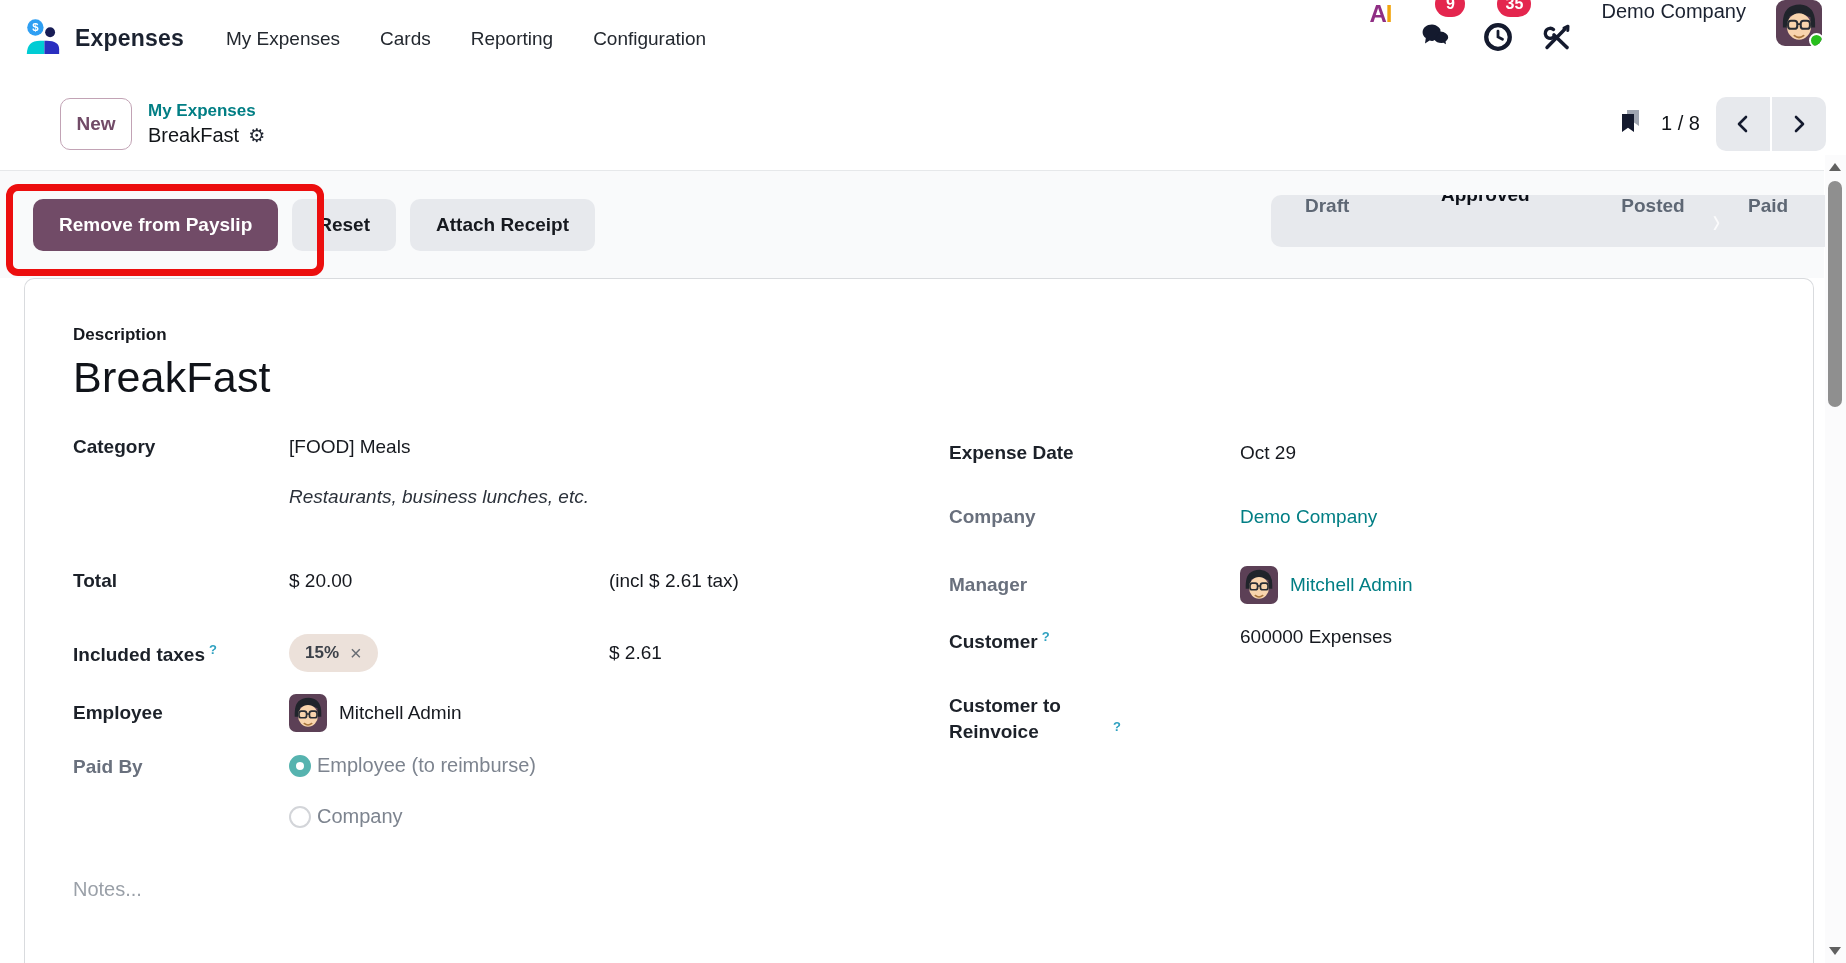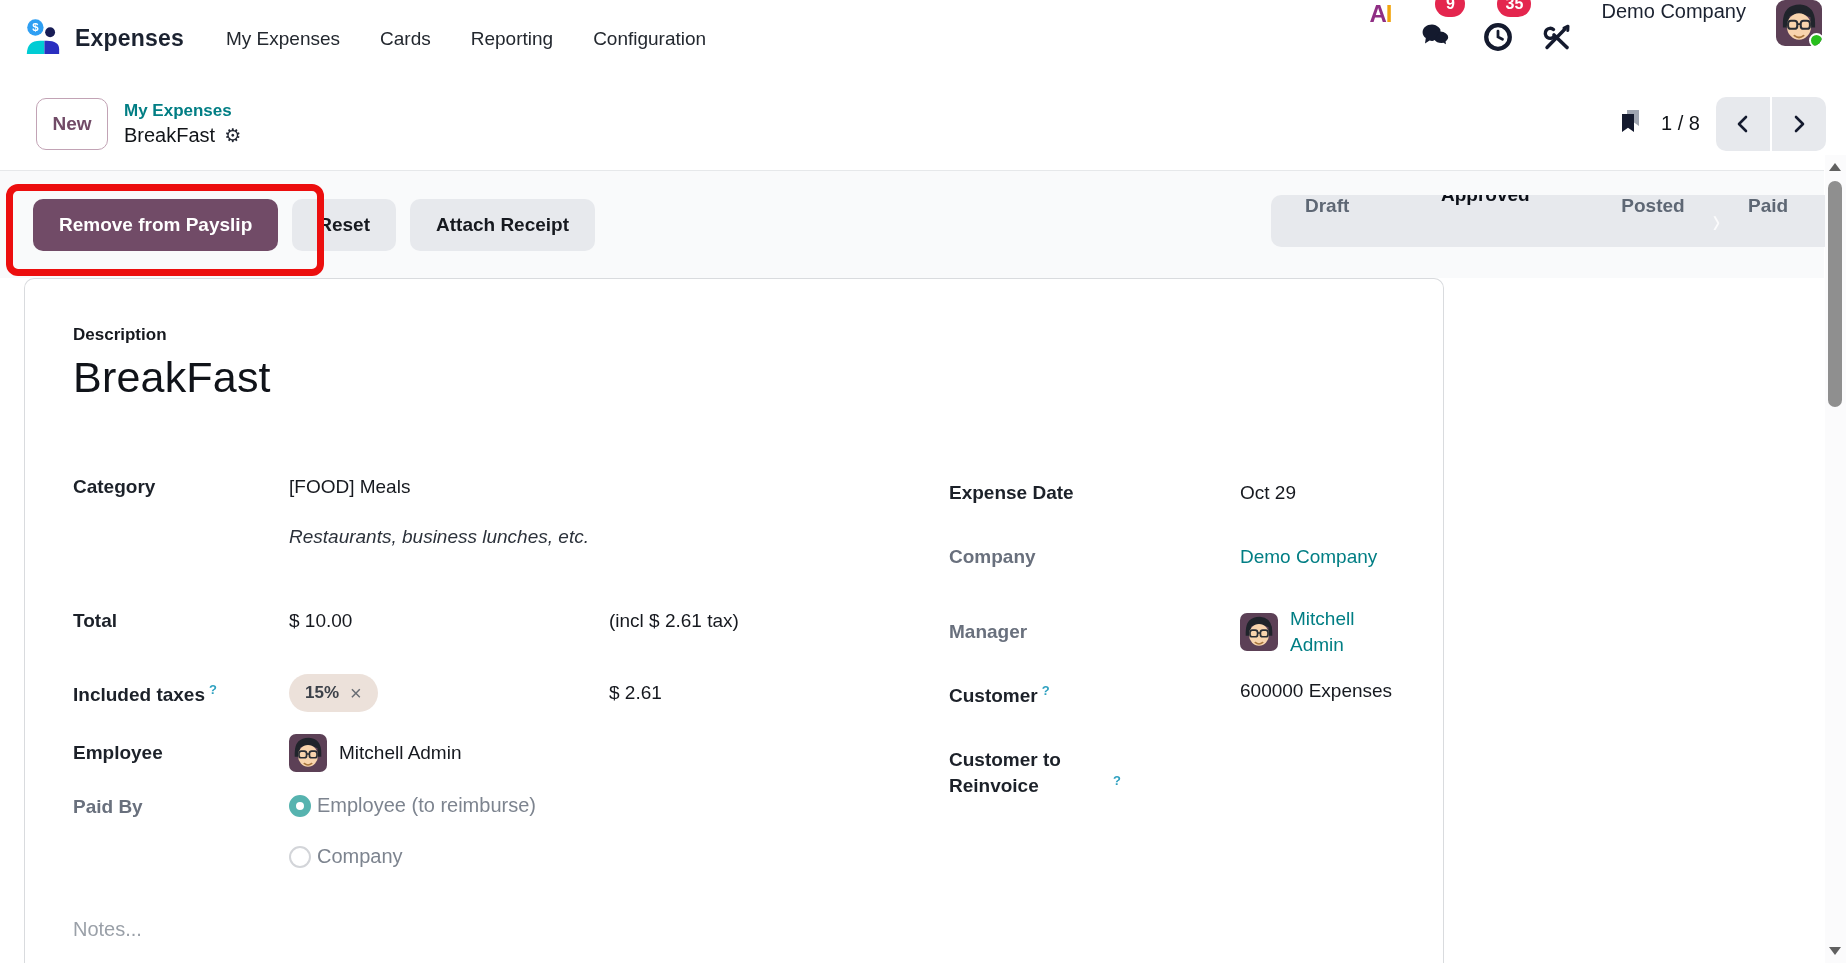--- a/index.html
+++ b/index.html
@@ -22,21 +22,21 @@
     background:#e4264e; color:#fff; border-radius:14px; font-size:16px; font-weight:700;
     display:flex; align-items:center; justify-content:center; }
   .company-name { font-size:20px; color:#1b2230; cursor:pointer; white-space:nowrap; }
   .avatar { width:46px; height:46px; border-radius:9px; overflow:hidden; position:relative; cursor:pointer; flex:none; }
   .avatar svg { display:block; }
   .status-dot { position:absolute; right:-2px; bottom:-2px; width:15px; height:15px; background:#28bf1d;
     border:2.5px solid #fff; border-radius:50%; }
 
   
   .crumb-row { position:absolute; left:0; top:77px; width:1846px; height:93px; background:#fff;
-    display:flex; align-items:center; }
+    display:flex; align-items:center;padding-left:24px; }
   .new-btn { margin-left:36px; width:72px; height:52px; background:#fff; border:1px solid #c2a3b5;
     border-radius:10px; color:#714b67; font-size:19px; font-weight:700; cursor:pointer;
     font-family:"Liberation Sans",sans-serif; }
   .crumb-stack { margin-left:16px; display:flex; flex-direction:column; justify-content:center; gap:3px; }
   .crumb-parent { color:#017e84; font-size:17px; font-weight:700; cursor:pointer; }
   .crumb-current { display:flex; align-items:center; gap:9px; }
   .crumb-title { font-size:20px; color:#111418; }
   .gear { font-family:"DejaVu Sans",sans-serif; font-size:19px; color:#1f2430; cursor:pointer; line-height:1; }
   .pager { position:absolute; right:20px; top:0; height:93px; display:flex; align-items:center; gap:16px; }
   .pager-count { font-size:20px; color:#111418; }
@@ -69,25 +69,25 @@
   .arrow-outer { position:absolute; inset:0; background:#118086;
     clip-path:polygon(0 0, calc(100% - 17px) 0, 100% 50%, calc(100% - 17px) 100%, 0 100%, 17px 50%); }
   .arrow-inner { position:absolute; inset:1.5px; background:#e8f3f3;
     clip-path:polygon(0 0, calc(100% - 16px) 0, 100% 50%, calc(100% - 16px) 100%, 0 100%, 16.5px 50%); }
   .arrow-label { position:relative; z-index:2; width:100%; text-align:center; font-size:19px;
     font-weight:700; color:#0c1018; }
   .step-sep { align-self:center; color:#fbfbfc; font-size:22px; font-weight:400; margin:0 -6px;
     transform:scaleY(1.6); pointer-events:none; }
 
   
-  .sheet { position:absolute; left:24px; top:278px; width:1420px; height:685px; background:#fff;
+  .sheet { position:absolute; left:24px; top:278px; width:1790px; height:685px; background:#fff;
     border:1px solid #d9dbde; border-bottom:none; border-radius:10px 10px 0 0; padding:46px 40px 0 48px; }
   .desc-label { font-size:17px; font-weight:700; color:#16191f; }
   .sheet h1 { font-size:43px; font-weight:400; color:#101319; margin-top:8px; letter-spacing:.2px; }
-  .form-grid { display:grid; grid-template-columns:876px 1fr; margin-top:72px; align-items:start; }
+  .form-grid { display:grid; grid-template-columns:876px 1fr; margin-top:32px; align-items:start; }
 
   .frow { display:flex; align-items:flex-start; }
   .flabel { flex:none; font-size:19px; font-weight:700; color:#1c2129; line-height:26px; }
   .col-left .flabel { width:216px; }
   .col-right .flabel { width:291px; }
   .flabel.muted { color:#69707d; }
   .fvalue { font-size:19px; color:#16191f; line-height:26px; }
   .help-sup { color:#2fa1c0; font-size:13px; vertical-align:super; margin-left:4px; font-weight:700; cursor:pointer; }
   .link { color:#017e84; cursor:pointer; }
   .hint { font-style:italic; color:#2c323b; font-size:19px; margin-top:24px; line-height:26px; }
@@ -258,21 +258,21 @@
       <div class="frow row-category">
         <span class="flabel">Category</span>
         <span>
           <span class="fvalue">[FOOD] Meals</span>
           <div class="hint">Restaurants, business lunches, etc.</div>
         </span>
       </div>
 
       <div class="frow row-total">
         <span class="flabel">Total</span>
-        <span class="fvalue amount-cell">$ 10.00</span>
+        <span class="fvalue amount-cell">$ 20.00</span>
         <span class="fvalue">(incl $ 2.61 tax)</span>
       </div>
 
       <div class="frow row-taxes">
         <span class="flabel"><span>Included taxes</span><sup class="help-sup">?</sup></span>
         <span class="amount-cell">
           <span class="tag-pill">
             <span>15%</span>
             <span class="tag-x">×</span>
           </span>

